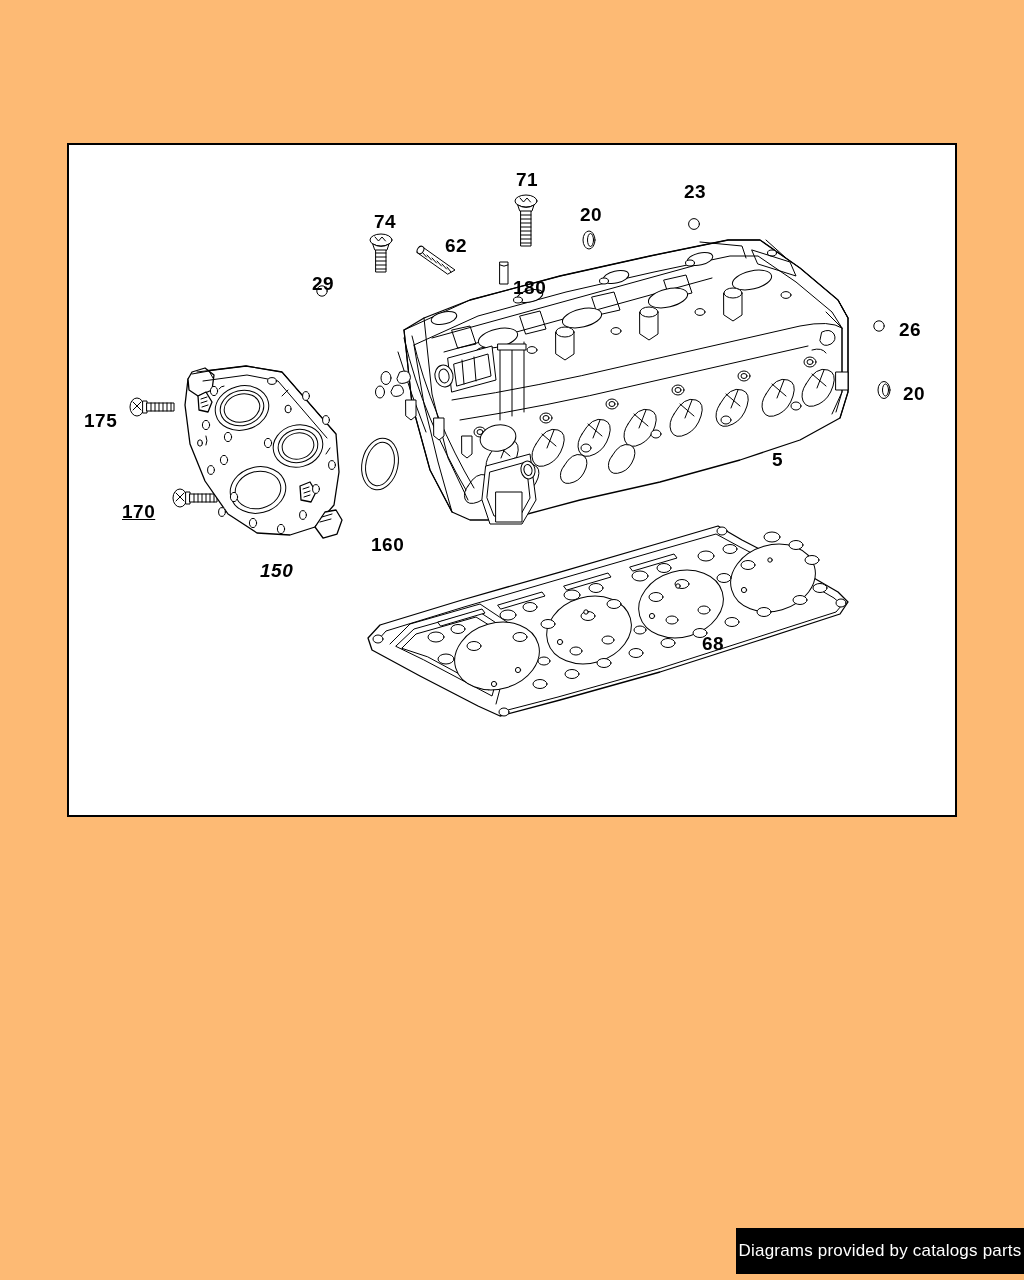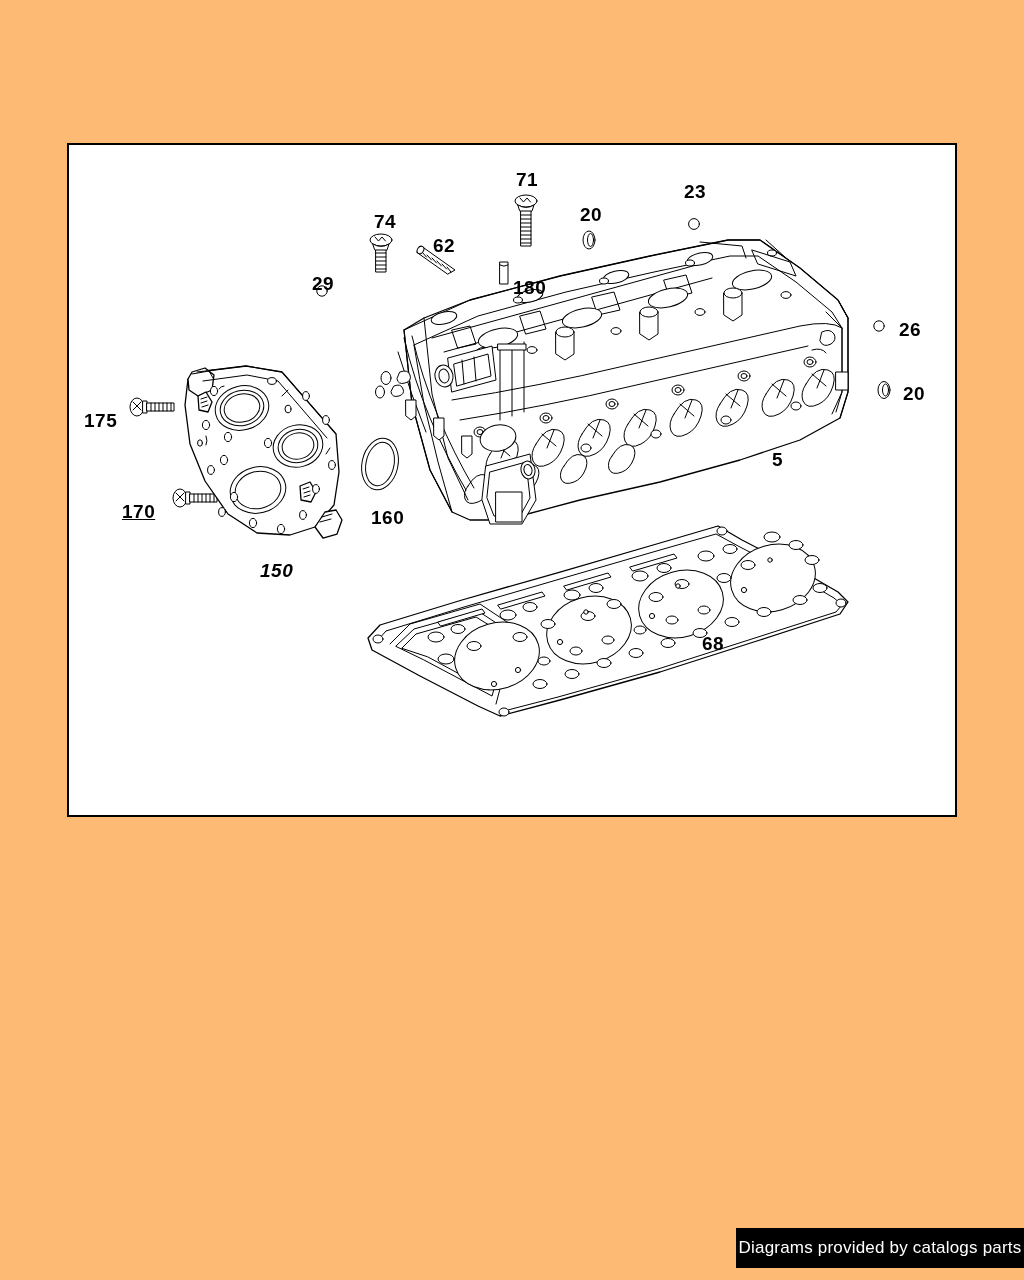--- a/index.html
+++ b/index.html
@@ -46,21 +46,21 @@
     color: #000;
     line-height: 1;
     white-space: nowrap;
     letter-spacing: 0.5px;
   }
   #watermark {
     position: absolute;
     left: 736px;
     top: 1228px;
     width: 288px;
-    height: 40px;
+    height: 46px;
     background: #000000;
     color: #ffffff;
     font-family: "Liberation Sans", sans-serif;
     font-size: 17px;
     display: flex;
     align-items: center;
     justify-content: center;
     letter-spacing: 0.2px;
   }
 </style>
@@ -432,27 +432,27 @@
         <circle class="lnFT" cx="770" cy="560" r="2.2"></circle>
       </g>
     </g>
 
   </svg>
 
   <div class="callout" style="left:516px; top:170px;">71</div>
   <div class="callout" style="left:684px; top:182px;">23</div>
   <div class="callout" style="left:374px; top:212px;">74</div>
   <div class="callout" style="left:580px; top:205px;">20</div>
-  <div class="callout" style="left:433px; top:236px;">62</div>
+  <div class="callout" style="left:445px; top:236px;">62</div>
   <div class="callout" style="left:312px; top:259px;margin-top:15px;">29</div>
   <div class="callout" style="left:513px; top:262px;margin-top:16px;">180</div>
   <div class="callout" style="left:899px; top:320px;">26</div>
   <div class="callout" style="left:903px; top:384px;">20</div>
   <div class="callout" style="left:84px; top:411px;">175</div>
   <div class="callout" style="left:772px; top:450px;">5</div>
   <div class="callout" style="left:122px; top:502px;text-decoration:underline;">170</div>
-  <div class="callout" style="left:371px; top:508px;text-align:center;">160</div>
+  <div class="callout" style="left:371px; top:535px;text-align:center;">160</div>
   <div class="callout" style="left:260px; top:561px;font-style:italic;">150</div>
   <div class="callout" style="left:702px; top:634px;">68</div>
 
   <div id="watermark">Diagrams provided by catalogs parts</div>
 
 </div>
 
 </body></html>

